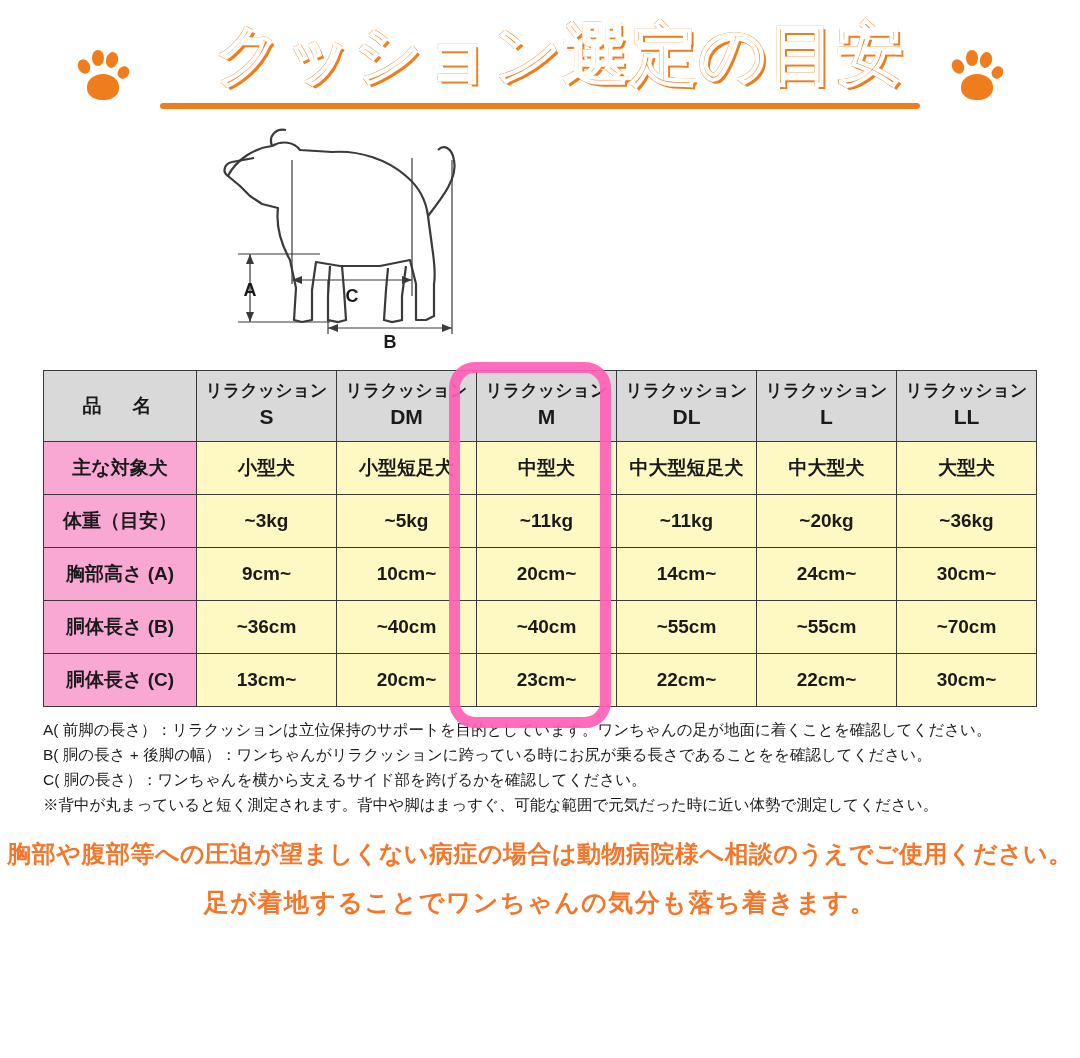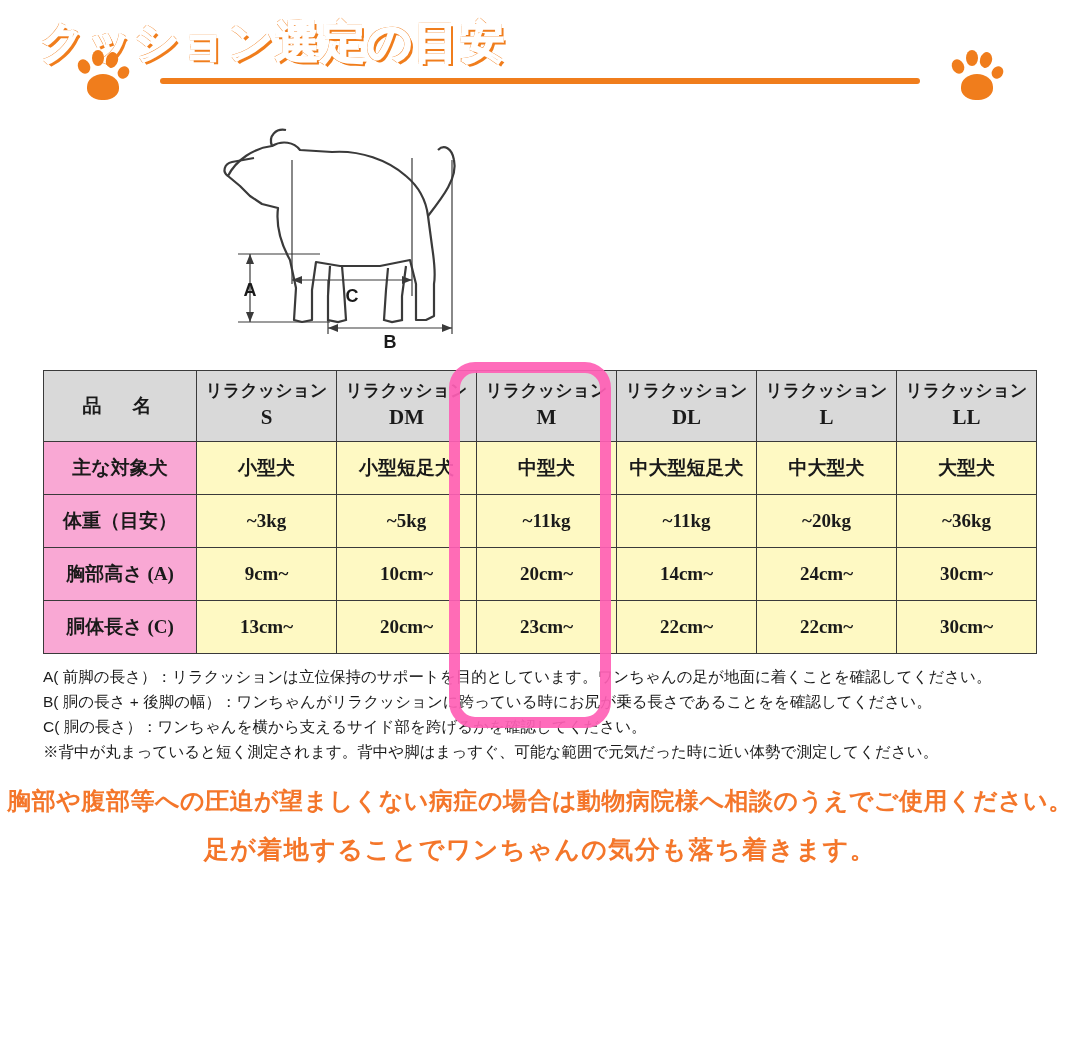--- a/index.html
+++ b/index.html
@@ -15,22 +15,22 @@
     position: relative;
     overflow: hidden;
   }
 
   
   .header {
     position: relative;
     height: 120px;
   }
   .title {
-    text-align: left;
-    font-size: 44px;
+    text-align: center;
+    font-size: 66px;
     font-weight: bold;
     letter-spacing: 2px;
     color: #f07d1c;
     -webkit-text-stroke: 2px #ffffff;
     text-shadow:
       3px 3px 0 #f07d1c,
       -1px -1px 0 #f07d1c,
       1px -1px 0 #f07d1c,
       -1px 1px 0 #f07d1c;
     padding-top: 18px;
@@ -79,21 +79,20 @@
   
   .table-wrap {
     position: relative;
     margin: 10px auto 0 auto;
     width: 994px;
   }
   table.spec {
     border-collapse: collapse;
     width: 100%;
     table-layout: fixed;
-    font-family: Liberation Serif, serif;
   }
   table.spec th, table.spec td {
     border: 1px solid #3a3a3a;
     text-align: center;
     font-size: 19px;
     font-weight: bold;
     color: #1a1a1a;
     height: 52px;
     padding: 0 2px;
     background: #fef9c3;
@@ -272,20 +271,29 @@
       <tr>
         <th class="rowhead">胸部高さ (A)</th>
         <td>9cm~</td>
         <td>10cm~</td>
         <td>20cm~</td>
         <td>14cm~</td>
         <td>24cm~</td>
         <td>30cm~</td>
       </tr>
       <tr>
+        <th class="rowhead">胴体長さ (B)</th>
+        <td>~36cm</td>
+        <td>~40cm</td>
+        <td>~40cm</td>
+        <td>~55cm</td>
+        <td>~55cm</td>
+        <td>~70cm</td>
+      </tr>
+      <tr>
         <th class="rowhead">胴体長さ (C)</th>
         <td>13cm~</td>
         <td>20cm~</td>
         <td>23cm~</td>
         <td>22cm~</td>
         <td>22cm~</td>
         <td>30cm~</td>
       </tr>
     </tbody>
   </table>

